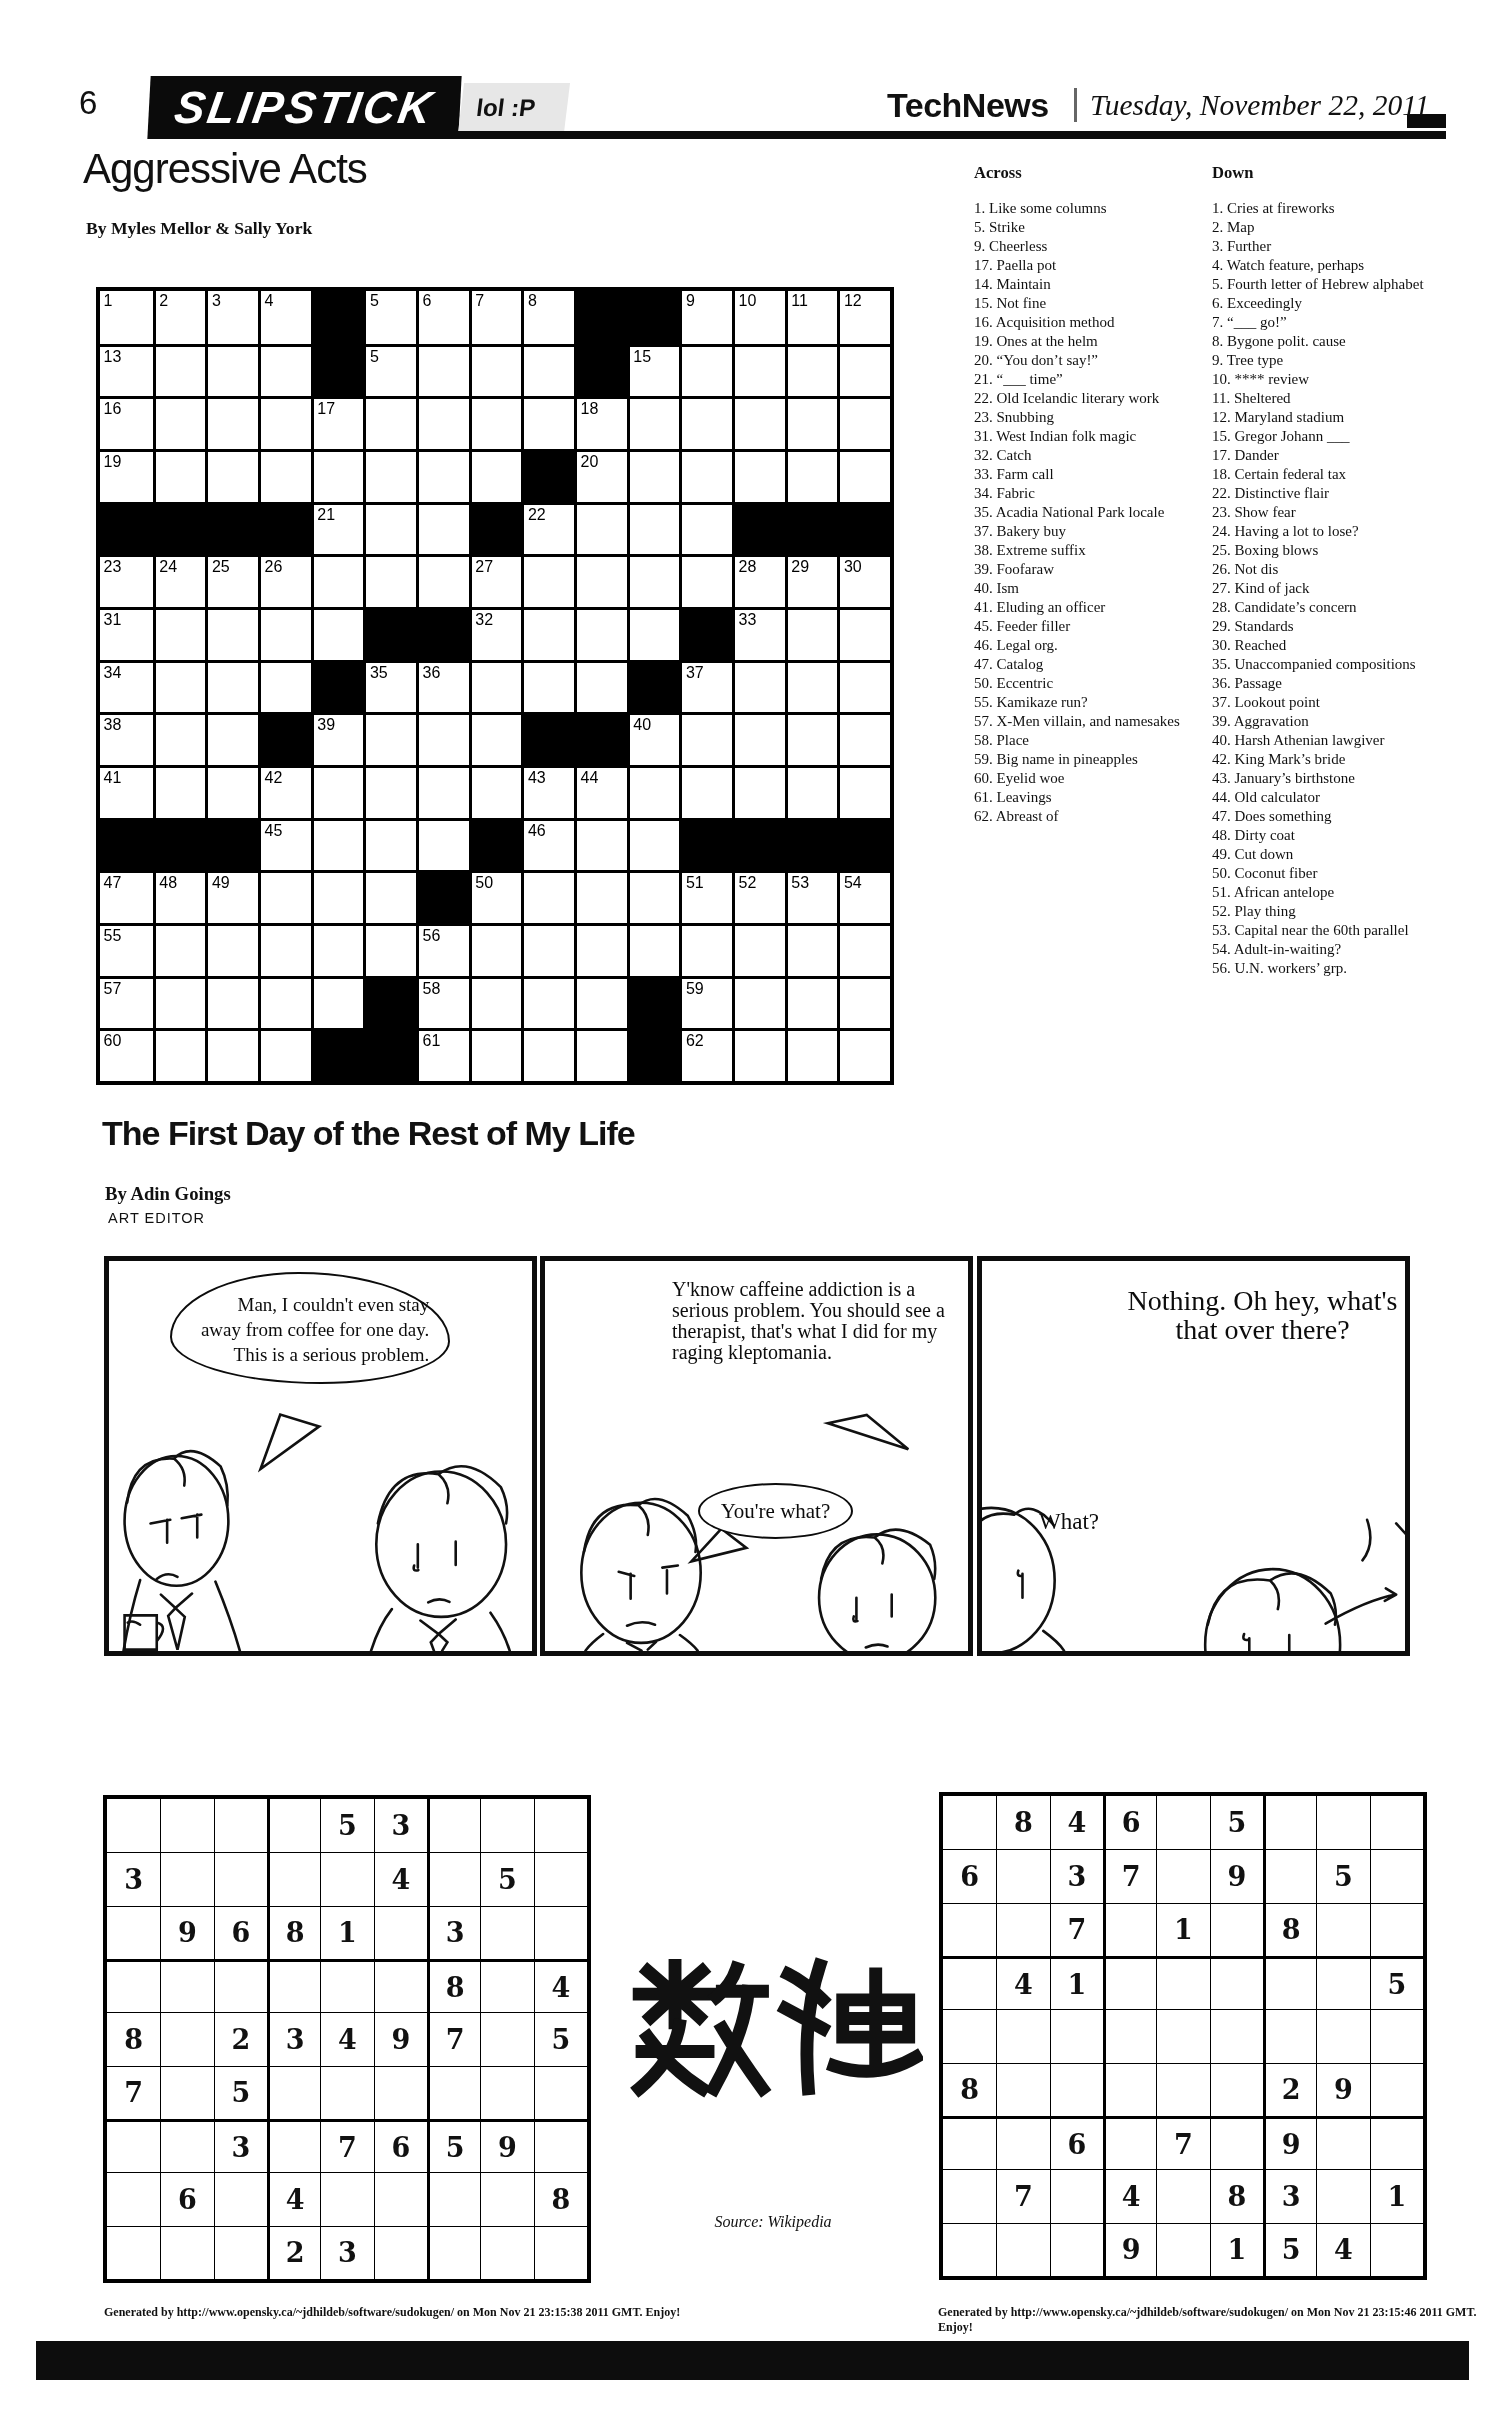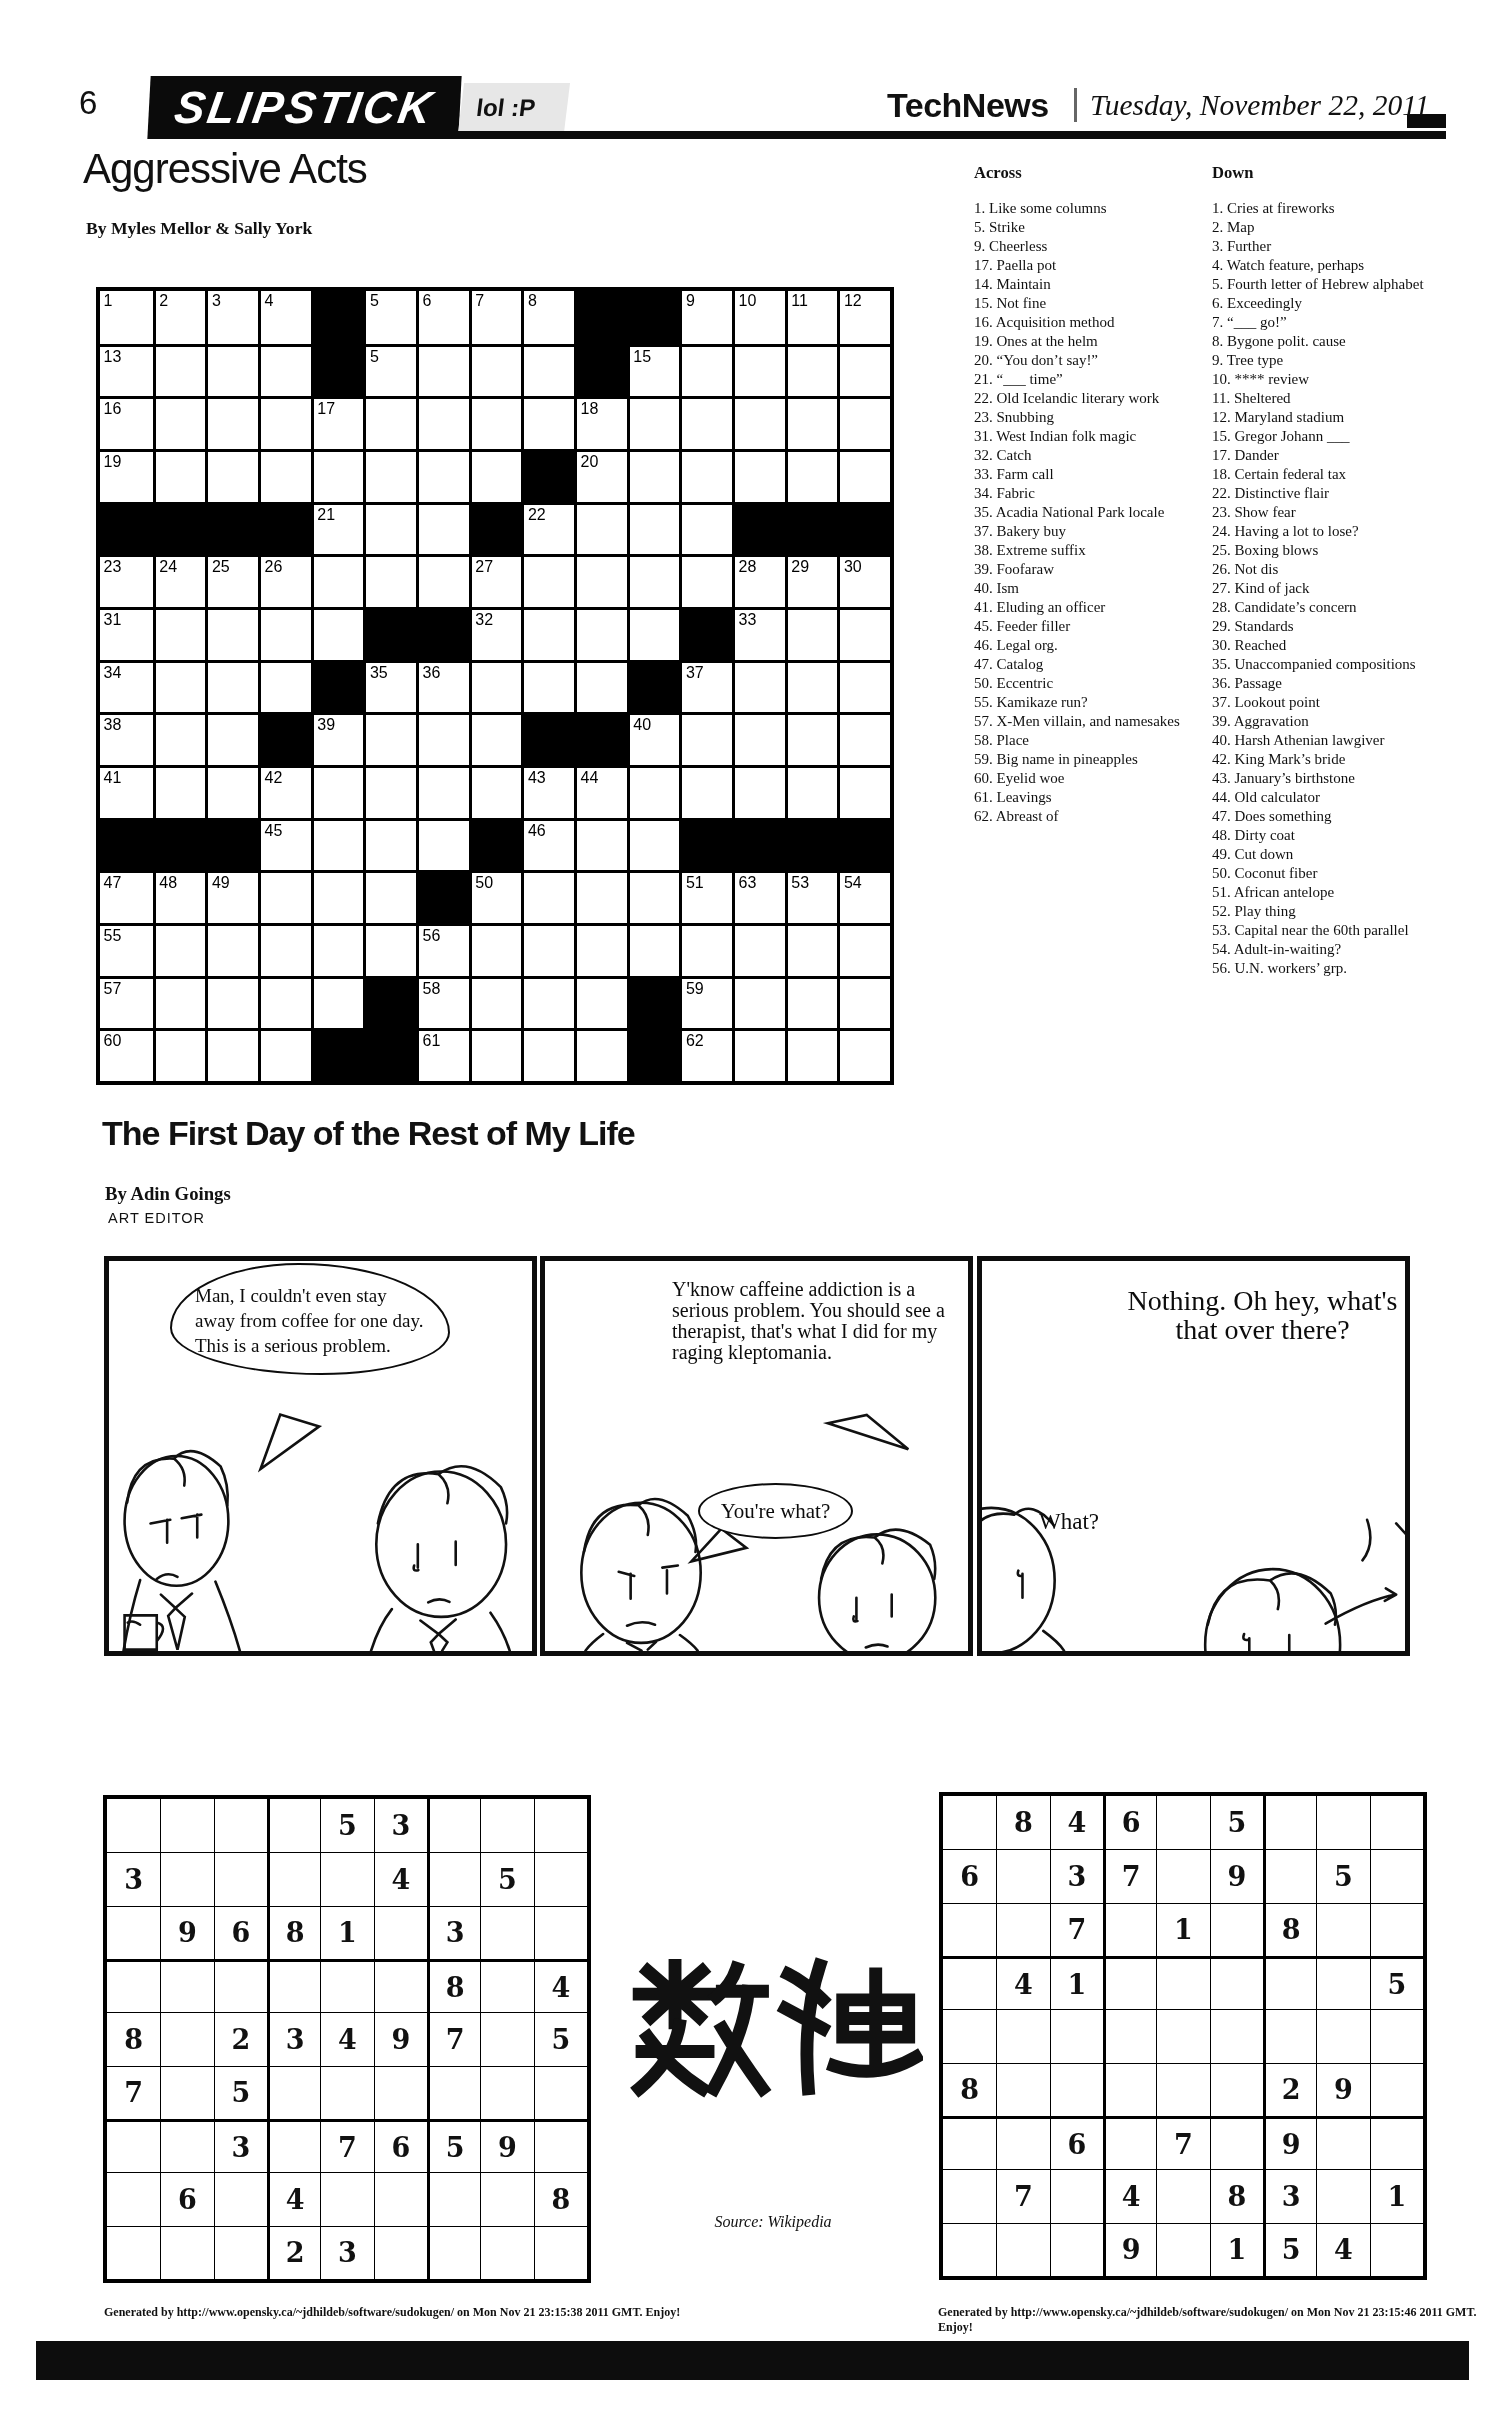--- a/index.html
+++ b/index.html
@@ -40,22 +40,22 @@
 
   
   .comic-title  { position:absolute; left:102px; top:1114px; font:700 34px "Liberation Sans",sans-serif; letter-spacing:-1px; }
   .comic-byline { position:absolute; left:105px; top:1183px; font:700 18.7px "Liberation Serif",serif; }
   .comic-role   { position:absolute; left:108px; top:1210px; font:400 14.5px "Liberation Sans",sans-serif; letter-spacing:1px; }
   .panel { position:absolute; top:1256px; width:433px; height:400px; border:5.7px solid #0d0d0d; background:#fff; }
   .panel svg { position:absolute; left:0; top:0; width:100%; height:100%; stroke:#111; stroke-width:5;
                fill:none; stroke-linecap:round; }
   .bubble { position:absolute; font-family:"Liberation Serif",serif; color:#0c0c0c; }
   .bub-border { border:2.1px solid #0c0c0c; background:#fff; }
-  #p1-b1 { left:61px; top:2px; width:280px; padding:17.6px 18.7px 15.5px 23px; font-size:19px; line-height:25px;
-           border-radius: 46% 54% 46% 54% / 58% 62% 38% 42%; }
+  #p1-b1 { left:61px; top:11px; width:280px; padding:17.6px 18.7px 15.5px 23px; font-size:19px; line-height:25px;
+           border-radius: 46% 54% 46% 54% / 58% 62% 38% 42%; text-align: right; }
   #p2-b1 { left:153px; top:222px; width:155px; padding:13.5px 4.1px; font-size:21px; text-align:center; border-radius:50%; }
   #p2-b2 { left:127px; top:17.6px; width:301px; font-size:20px; line-height:21px; }
   #p3-b1 { left:133px; top:25px; width:295px; font-size:28px; line-height:29px; text-align:center; }
   #p3-b2 { left:57px; top:248px; font-size:23px; }
 
   
   .sudoku { position:absolute; width:488px; height:488px; border:4.1px solid #000; background:#fff;
             display:grid; grid-template-columns:repeat(9,1fr); grid-template-rows:repeat(9,1fr); }
   #sudoku-left  { left:103px;  top:1795px; }
   #sudoku-right { left:939px; top:1792px; }
@@ -369,21 +369,21 @@
       <div class="cw-cell">
         <span class="cw-num">50</span>
       </div>
       <div class="cw-cell"></div>
       <div class="cw-cell"></div>
       <div class="cw-cell"></div>
       <div class="cw-cell">
         <span class="cw-num">51</span>
       </div>
       <div class="cw-cell">
-        <span class="cw-num">63</span>
+        <span class="cw-num">52</span>
       </div>
       <div class="cw-cell">
         <span class="cw-num">53</span>
       </div>
       <div class="cw-cell">
         <span class="cw-num">54</span>
       </div>
       <div class="cw-cell c0">
         <span class="cw-num">55</span>
       </div>

